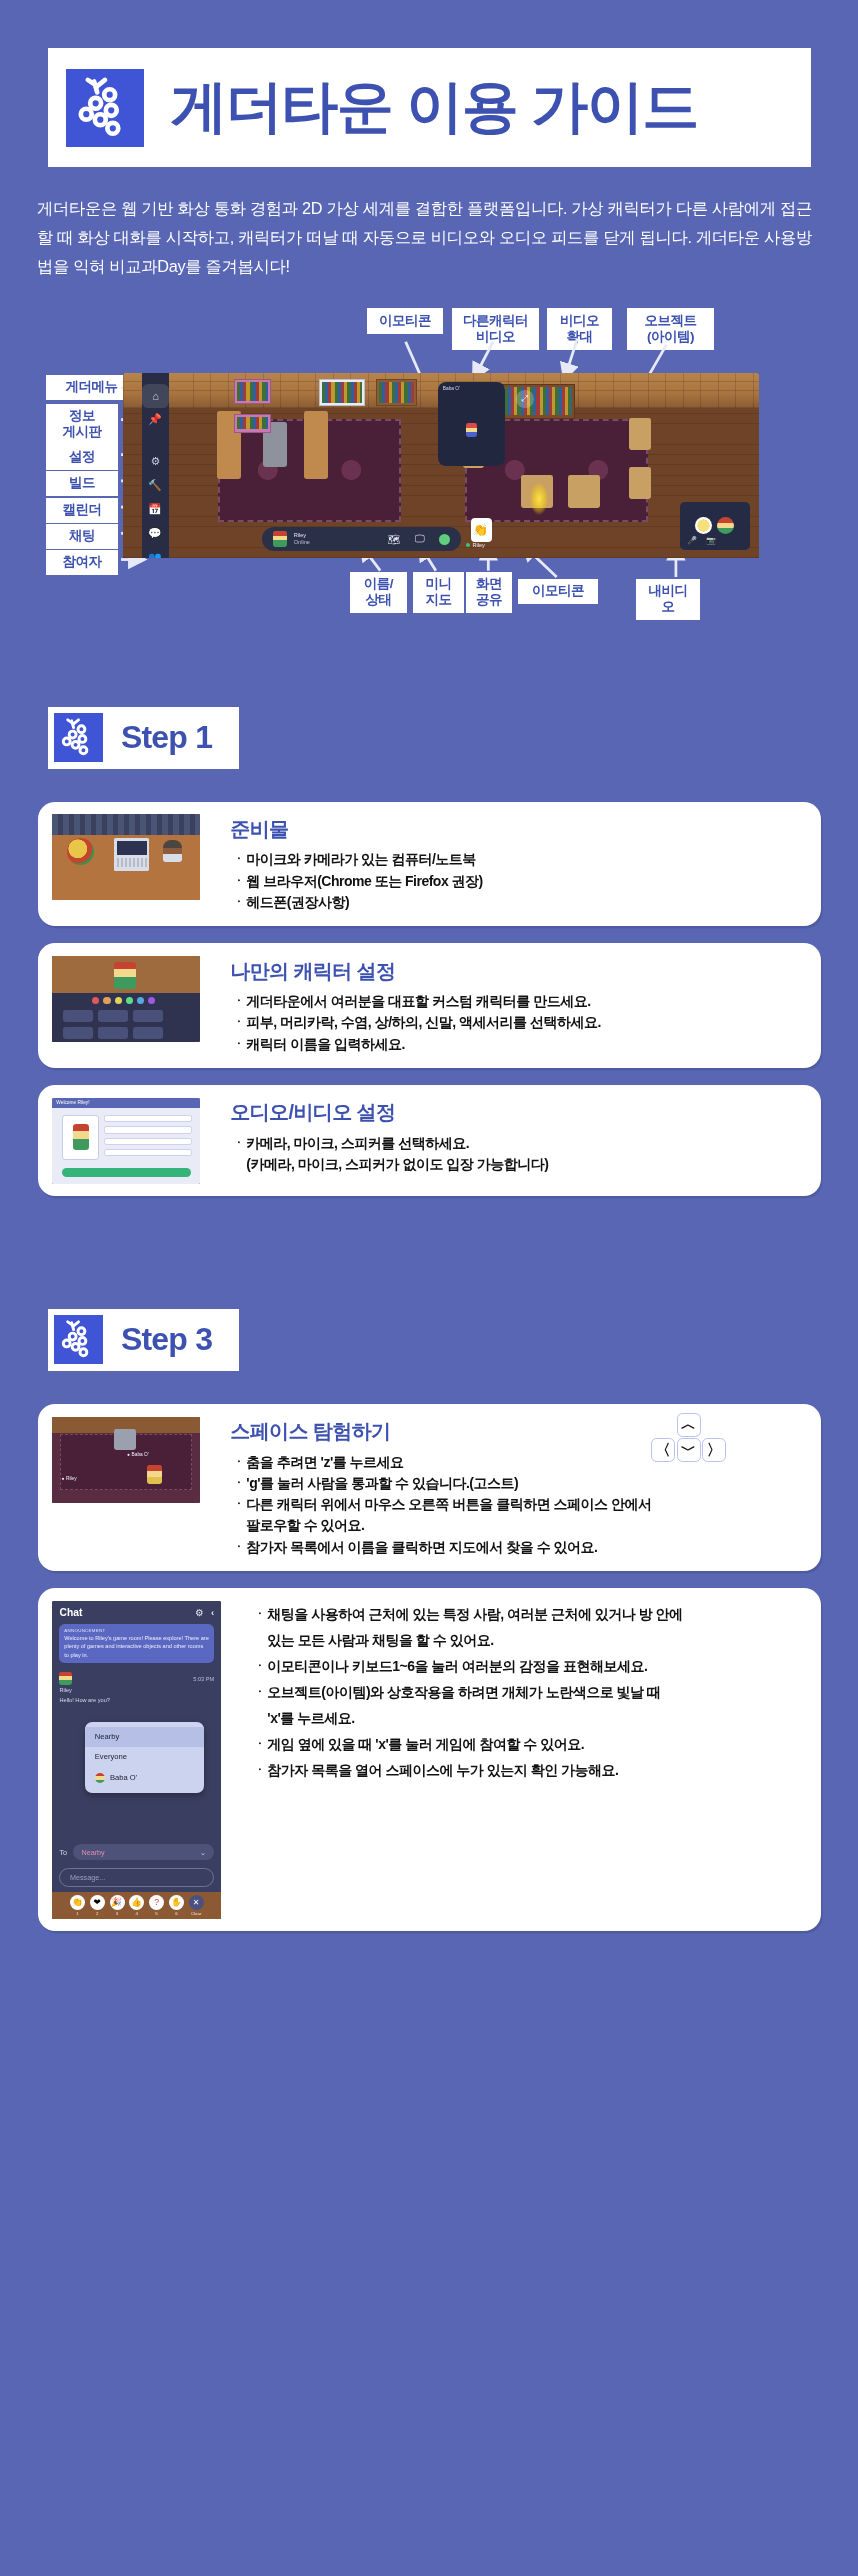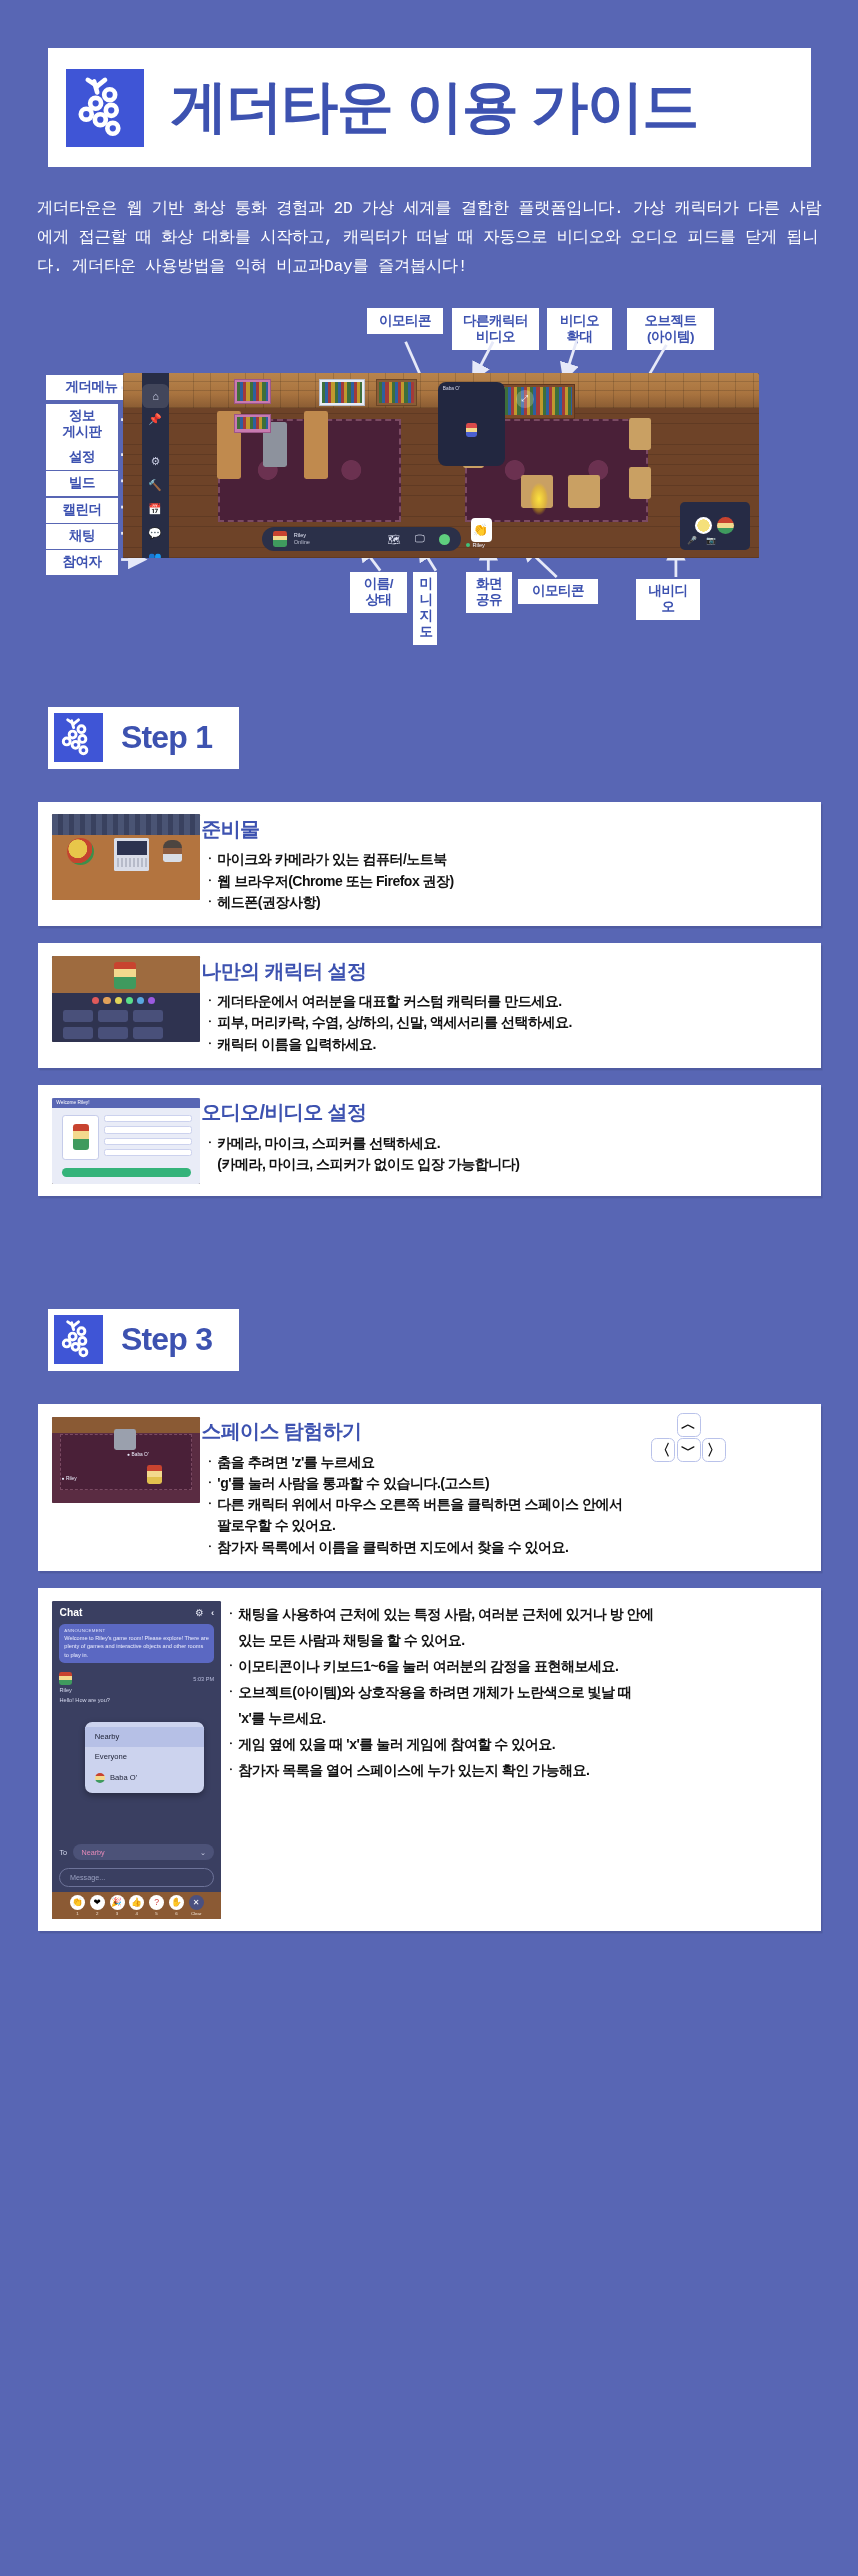--- a/index.html
+++ b/index.html
@@ -41,21 +41,20 @@
     white-space: nowrap;
   }
 
   .intro-text {
     margin: 27px 37px 0 37px;
     color: #ffffff;
     font-size: 16.3px;
     line-height: 1.78;
     font-weight: 500;
     letter-spacing: -0.3px;
-    font-family: Liberation Mono, monospace;
   }
 
   
   .diagram {
     position: relative;
     margin: 20.7px 0 0 0;
     height: 310px;
   }
   .game-shot {
     position: absolute;
@@ -180,22 +179,23 @@
   .step-label {
     font-size: 32px; font-weight: bold; color: #3d52b0; letter-spacing: -0.8px;
   }
 
   
   .card {
     background: #ffffff;
     margin: 0 38px 17.5px 38px;
     padding: 12.7px 14.3px;
     display: flex;
-    gap: 1px;
+    gap: 30px;
     box-shadow: 1.6px 2.4px 0 rgba(0,0,0,0.10);
+    border-radius: 17px;
   }
   .card-thumb {
     flex: 0 0 auto;
     width: 148px;
     height: 86px;
     border-radius: 1.6px;
     overflow: hidden;
     position: relative;
     background: #3b2a22;
   }
@@ -369,21 +369,21 @@
   <div class="callout" style="left:46px; top:102px; width:72px;">정보
 게시판</div>
   <div class="callout" style="left:46px; top:143px; width:72px;">설정</div>
   <div class="callout" style="left:46px; top:169px; width:72px;">빌드</div>
   <div class="callout" style="left:46px; top:196px; width:72px;">캘린더</div>
   <div class="callout" style="left:46px; top:222px; width:72px;">채팅</div>
   <div class="callout" style="left:46px; top:248px; width:72px;">참여자</div>
 
   <div class="callout" style="left:350px; top:270px; width:57px;">이름/
 상태</div>
-  <div class="callout" style="left:413px; top:270px; width:24px;">미니
+  <div class="callout" style="left:413px; top:270px; width:51px;">미니
 지도</div>
   <div class="callout" style="left:466px; top:270px; width:46px;">화면
 공유</div>
   <div class="callout" style="left:518px; top:277px; width:80px;">이모티콘</div>
   <div class="callout" style="left:636px; top:277px; width:64px;">내비디오</div>
 
   <svg class="arrow-svg" viewBox="0 0 1080 390" width="859" height="310">
     <defs>
       <marker id="ah" markerWidth="7" markerHeight="7" refX="5.5" refY="3.5" orient="auto">
         <path d="M0,0 L7,3.5 L0,7 z" fill="#e6e9f8"></path>

